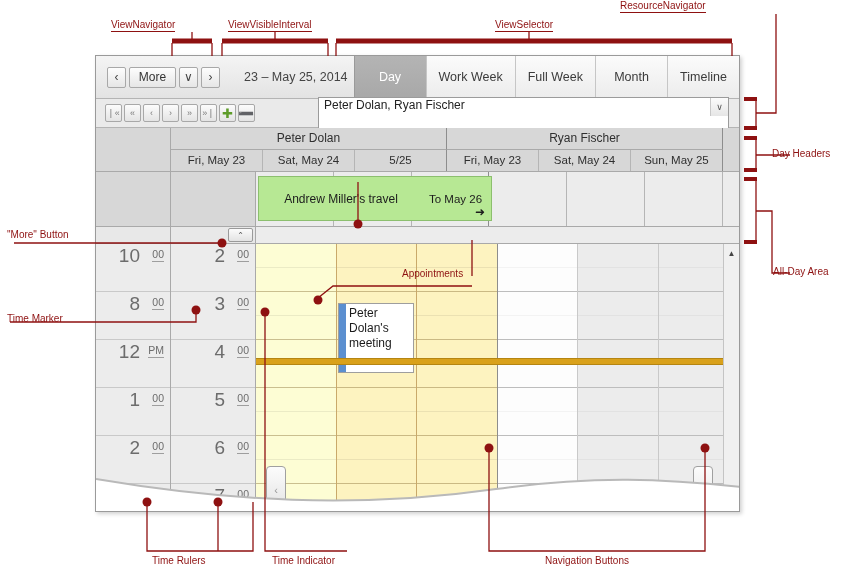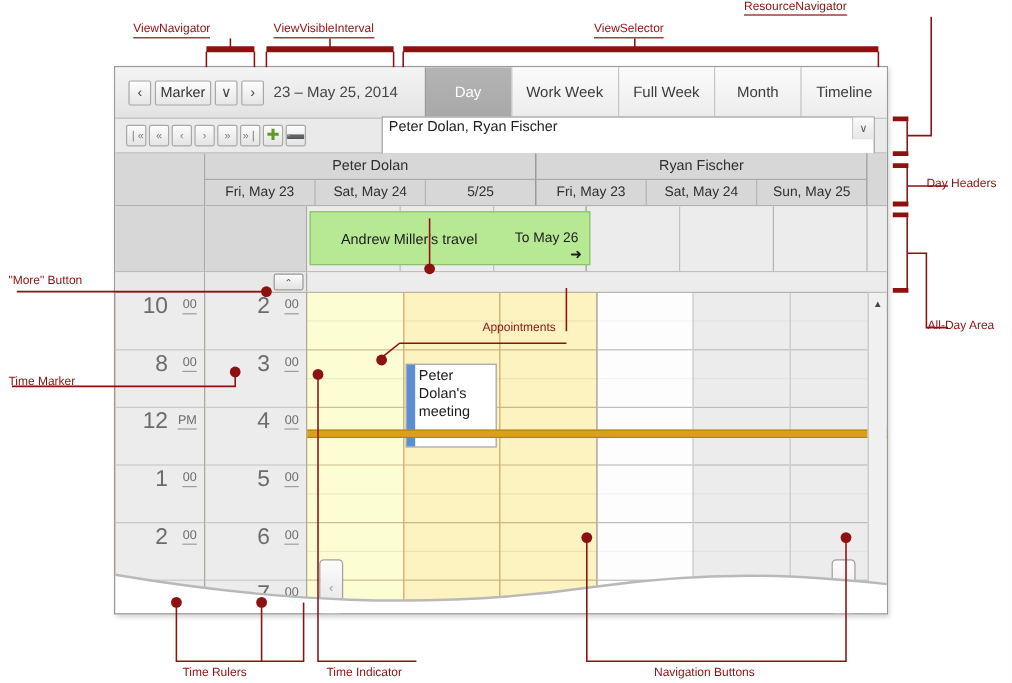--- a/index.html
+++ b/index.html
@@ -14,21 +14,21 @@
   
   .toolbar{position:absolute;left:0;top:0;width:100%;height:43px;
            background:linear-gradient(#f4f4f4,#e3e3e3);border-bottom:1px solid #b4b4b4;
            box-sizing:border-box;display:flex;align-items:center;}
   .navgroup{display:flex;align-items:center;margin-left:11px;}
   .btn{background:linear-gradient(#fdfdfd,#e6e6e6);border:1px solid #a8a8a8;
        border-radius:2px;height:21px;min-width:19px;display:flex;align-items:center;
        justify-content:center;font-size:12px;color:#444;margin-right:3px;
        box-sizing:border-box;cursor:pointer;padding:0 3px;}
   .btn.today{min-width:47px;font-size:12px;color:#333;}
-  .interval{font-size:12.5px;color:#444;margin-left:5px;white-space:nowrap;}
+  .interval{font-size:12.5px;color:#444;margin-left:21px;white-space:nowrap;}
 
   .tabs{position:absolute;right:0;top:0;height:42px;display:flex;}
   .tab{min-width:72px;padding:0 12px;display:flex;align-items:center;justify-content:center;
        font-size:12.5px;color:#3b3b3b;background:linear-gradient(#fbfbfb,#ececec);
        border-left:1px solid #c6c6c6;box-sizing:border-box;cursor:pointer;}
   .tab.active{background:linear-gradient(#b4b4b4,#a8a8a8);color:#ffffff;
               border-left:1px solid #9a9a9a;}
 
   
   .resrow{position:absolute;left:0;top:43px;width:100%;height:29px;
@@ -155,21 +155,21 @@
   .alabel.u{border-bottom:1px solid #8e1111;padding-bottom:1px;}
 </style>
 </head>
 <body>
 
 <div id="scheduler">
 
   <div class="toolbar">
     <div class="navgroup">
       <div class="btn">‹</div>
-      <div class="btn today">Marker</div>
+      <div class="btn today">More</div>
       <div class="btn">∨</div>
       <div class="btn">›</div>
     </div>
     <div class="interval">23 – May 25, 2014</div>
   </div>
 
   <div class="tabs">
     <div class="tab active">Day</div>
     <div class="tab">Work Week</div>
     <div class="tab">Full Week</div>

